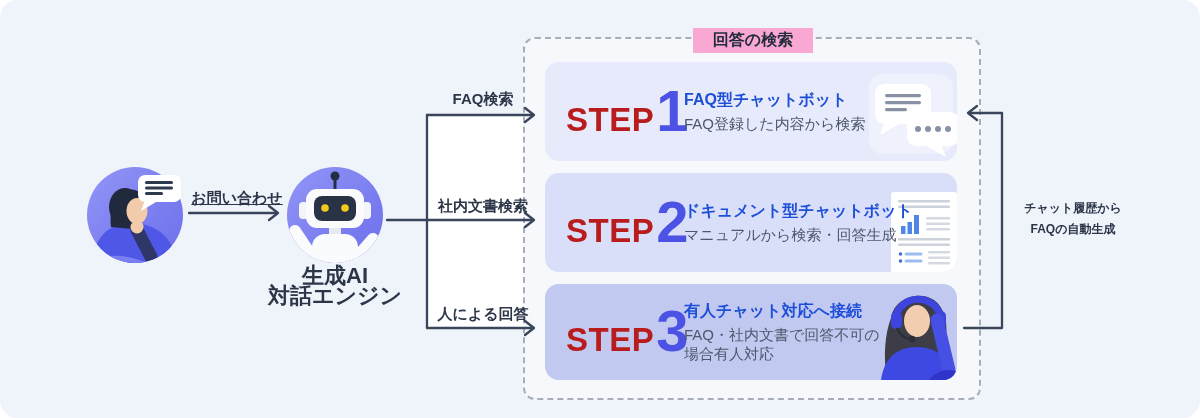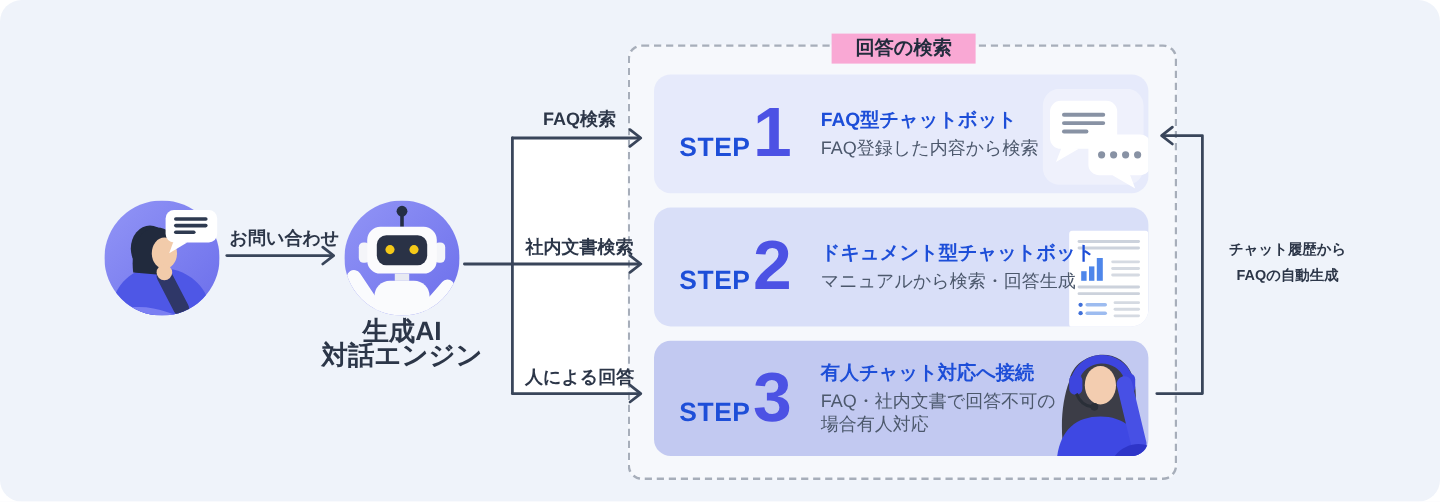--- a/index.html
+++ b/index.html
@@ -6,21 +6,21 @@
   .canvas{
     position:relative;width:1200px;height:418px;background:#EFF3FA;
     border-radius:18px;overflow:hidden;
     font-family:"Liberation Sans","DejaVu Sans",sans-serif;color:#2C3648;
   }
   .abs{position:absolute;}
   
   .avatar{position:absolute;width:96px;height:96px;z-index:10;}
   
   .lbl{position:absolute;font-weight:700;color:#2C3648;text-align:center;z-index:20;}
-  .lbl-inquiry{left:162px;top:189px;width:150px;font-size:15px;}
+  .lbl-inquiry{left:162px;top:189px;width:150px;font-size:15px;text-decoration:underline;}
   .lbl-engine{left:255px;top:266px;width:160px;font-size:22px;line-height:20px;}
   .lbl-branch{width:170px;font-size:15px;text-align:center;}
   .lbl-b1{left:398px;top:90px;}
   .lbl-b2{left:398px;top:197px;}
   .lbl-b3{left:398px;top:305px;}
   .lbl-feedback{left:993px;top:198px;width:160px;font-size:12px;line-height:21px;}
   
   .branch-panel{left:428px;top:116px;width:95px;height:212px;background:#FFFFFF;z-index:2;}
   
   .search-container{
@@ -31,21 +31,21 @@
   .search-title{
     left:693px;top:28px;width:120px;font-size:16px;font-weight:700;
     text-align:center;color:#222C3D;background:#f9a8d4;padding:2px 0;z-index:21;
   }
   
   .step-box{
     position:absolute;left:545px;width:412px;border-radius:14px;overflow:hidden;
     display:flex;align-items:center;padding-left:21px;box-sizing:border-box;z-index:6;
   }
   .step-big{display:flex;align-items:baseline;width:118px;flex:none;}
-  .step-word{font-size:22px;font-weight:800;color:#1d4ed8;letter-spacing:0.5px;}
+  .step-word{font-size:33px;font-weight:800;color:#b91c1c;letter-spacing:0.5px;}
   .step-num{font-size:58px;font-weight:800;color:#4C52E4;margin-left:2px;letter-spacing:-1px;line-height:0.9;}
   .step-text{position:relative;z-index:2;}
   .step-title{font-size:16px;font-weight:700;color:#1d4ed8;margin-bottom:4px;}
   .step-desc{font-size:15px;color:#4C586C;line-height:1.25;}
   .step-desc span{display:block;}
   .step-icon{position:absolute;z-index:1;}
   
   .overlay{position:absolute;left:0;top:0;z-index:30;pointer-events:none;}
 </style>
 </head>

